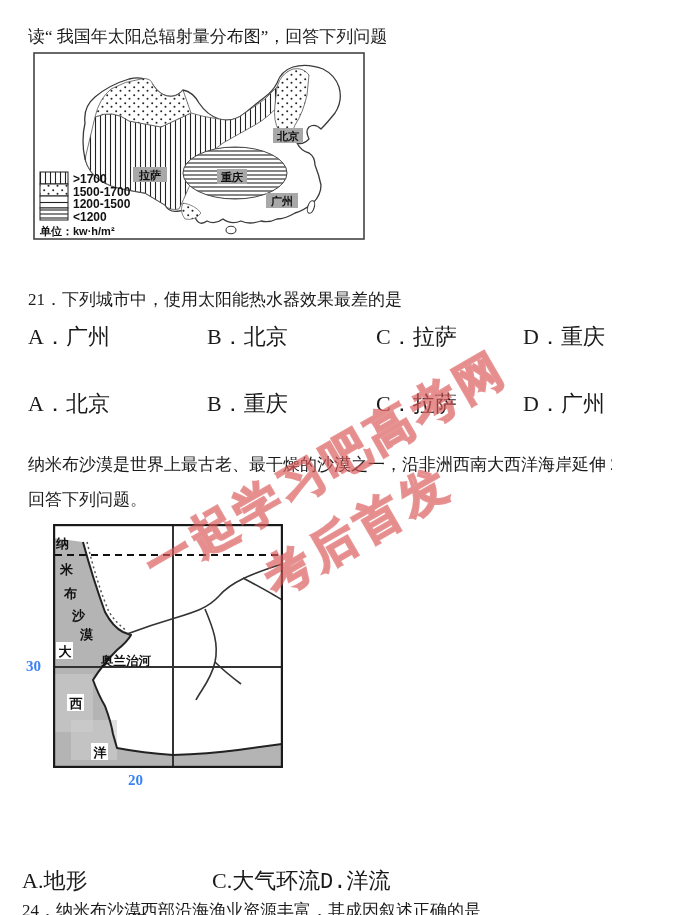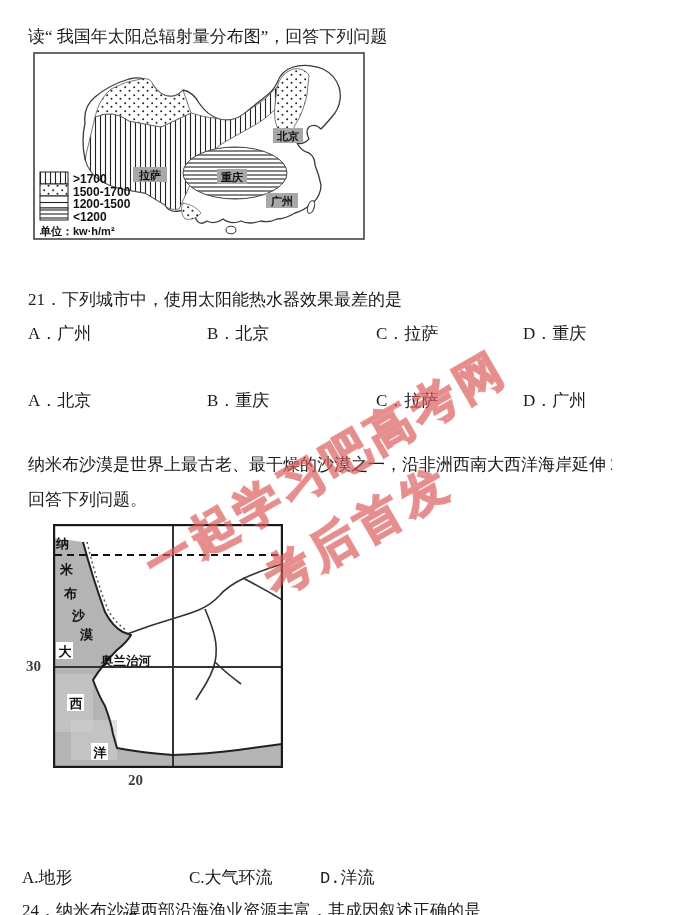--- a/index.html
+++ b/index.html
@@ -4,23 +4,23 @@
 <style>
   html,body{margin:0;padding:0;}
   body{background:#fff;}
   .page{
     position:relative;width:612px;height:915px;background:#ffffff;
     font-family:"Liberation Serif","DejaVu Serif",serif;color:#1a1a1a;
     overflow:hidden;
     margin-top:12px;
   }
   .t{position:absolute;font-size:17px;white-space:nowrap;}
-  .opt{position:absolute;font-size:17px;white-space:nowrap;}
+  .opt{position:absolute;font-size:22px;white-space:nowrap;}
   .map-frame{position:absolute;}
-  .coord{position:absolute;font-size:15px;font-weight:bold;color:#404040;}
+  .coord{position:absolute;font-size:15px;font-weight:bold;color:#3b82f6;}
   svg text{font-family:"Liberation Sans","DejaVu Sans",sans-serif;}
   .watermark{
     position:absolute;left:150px;top:410px;width:430px;height:180px;
     transform:rotate(-30deg);
     pointer-events:none;
     font-family:"Liberation Sans","DejaVu Sans",sans-serif;
     font-weight:bold;
     color:rgba(240,160,160,0.16);
     -webkit-text-stroke:2.2px rgba(216,82,82,0.62);
     z-index:50;
@@ -186,21 +186,21 @@
 
     <text x="48" y="141" font-size="12.5" font-weight="bold" fill="#111">奥兰治河</text>
   </svg>
 
   <div class="coord" style="left:26px;top:646px;">30</div>
   <div class="coord" style="left:128px;top:760px;">20</div>
 
   <div>
     <span class="opt" style="left:22px;top:854px;">A.地形</span>
     <span class="opt" style="left:107px;top:896px;">B.降水</span>
-    <span class="opt" style="left:189px;top:854px;">C.大气环流</span>
+    <span class="opt" style="left:212px;top:854px;">C.大气环流</span>
     <span class="opt" style="left:320px;top:854px;font-family:Liberation Mono, monospace;">D.洋流</span>
   </div>
 
   <div class="t" style="left:22px;top:887px;">24．纳米布沙漠西部沿海渔业资源丰富，其成因叙述正确的是</div>
 
   <div class="watermark">
     <div class="wm1">一起学习吧高考网</div>
     <div class="wm2">考后首发</div>
   </div>
 

